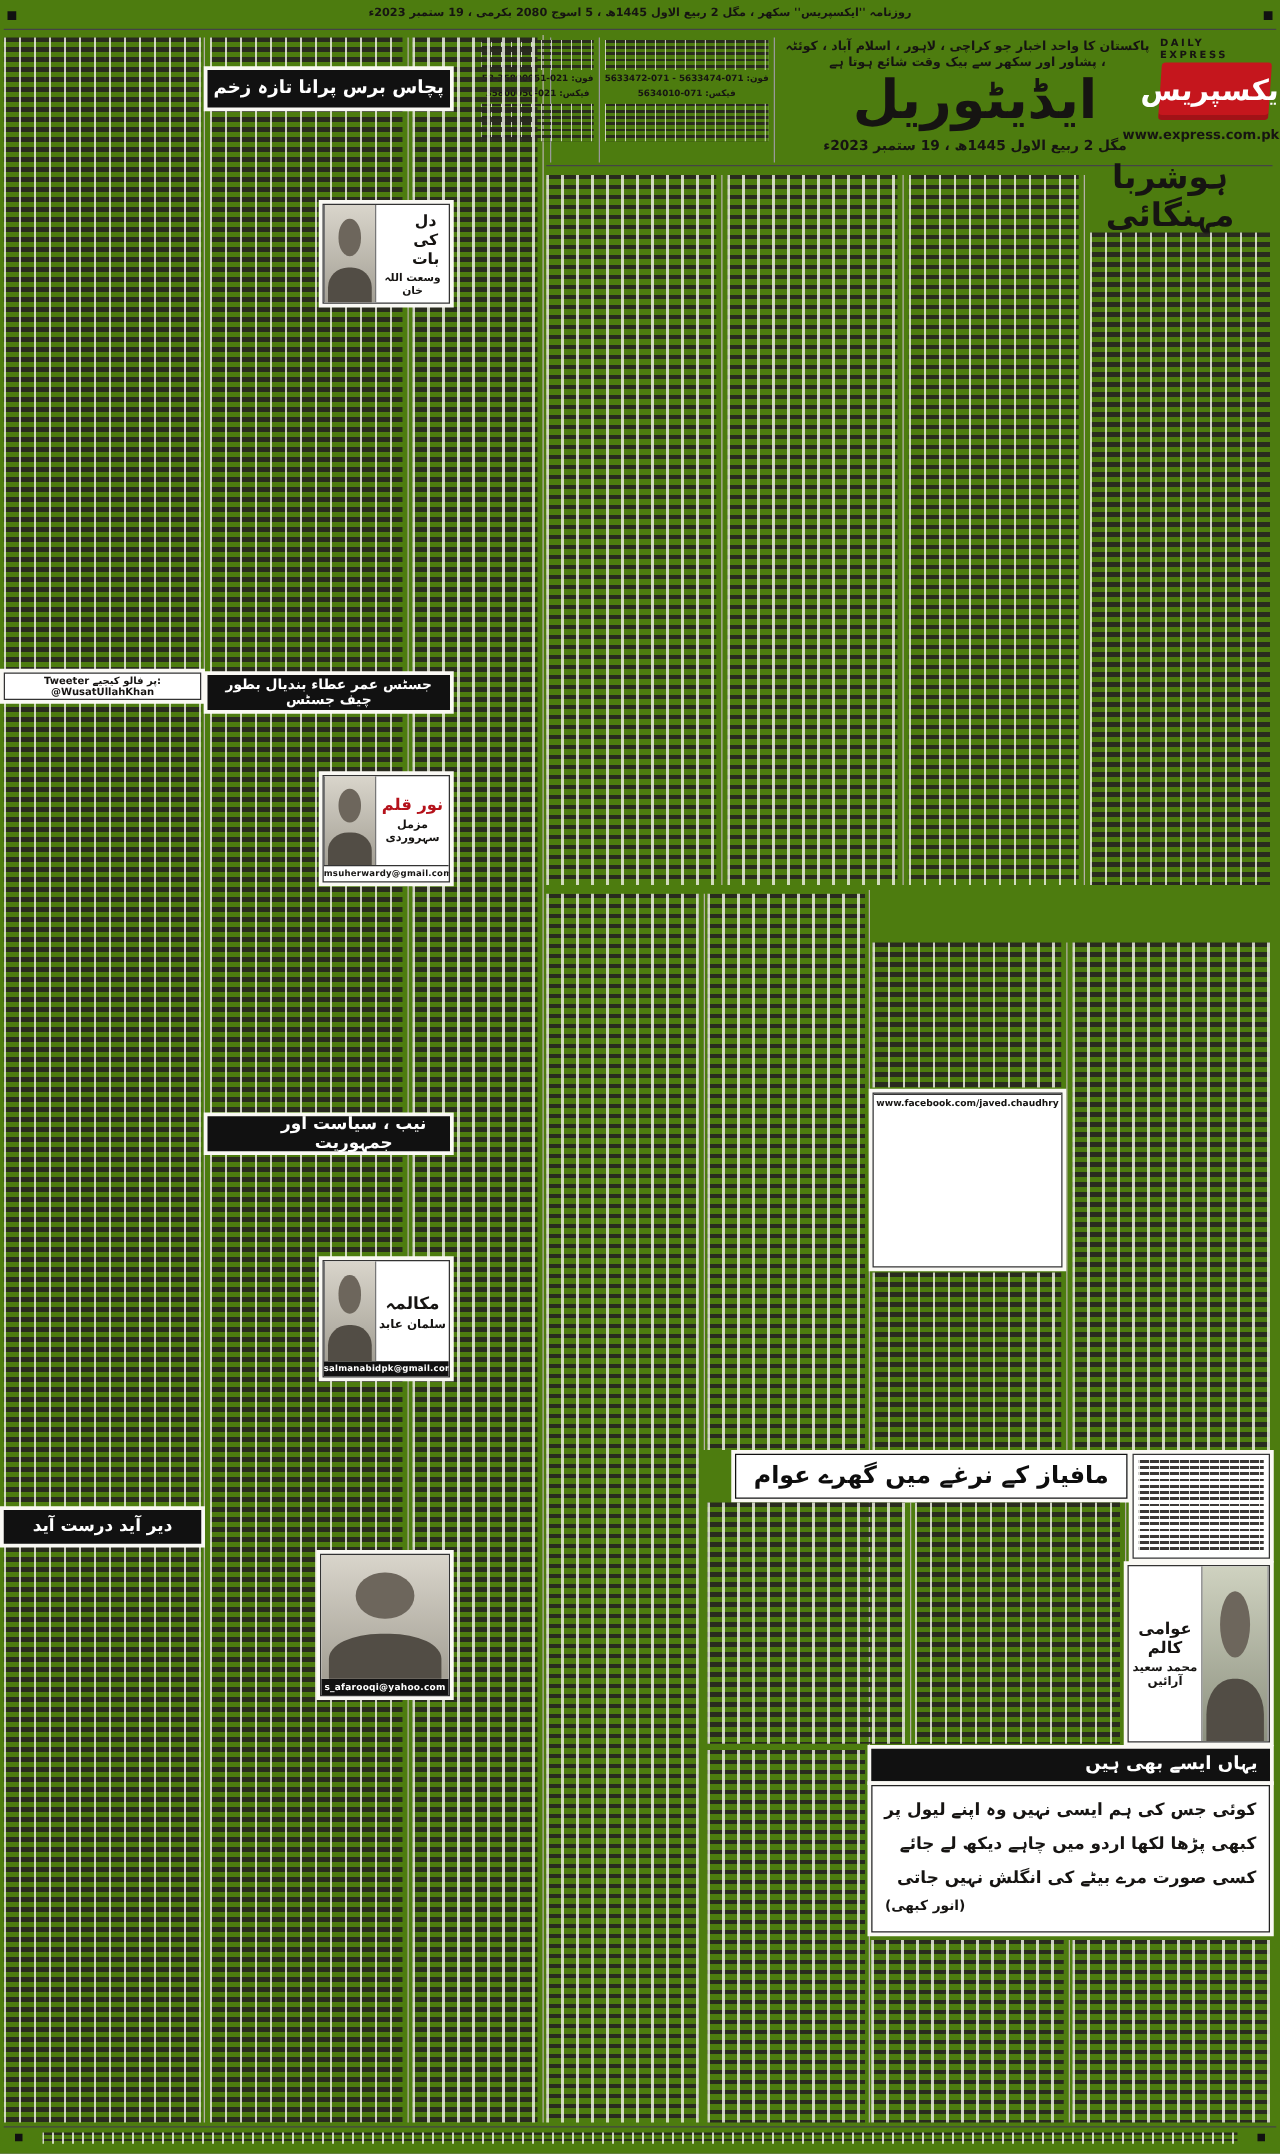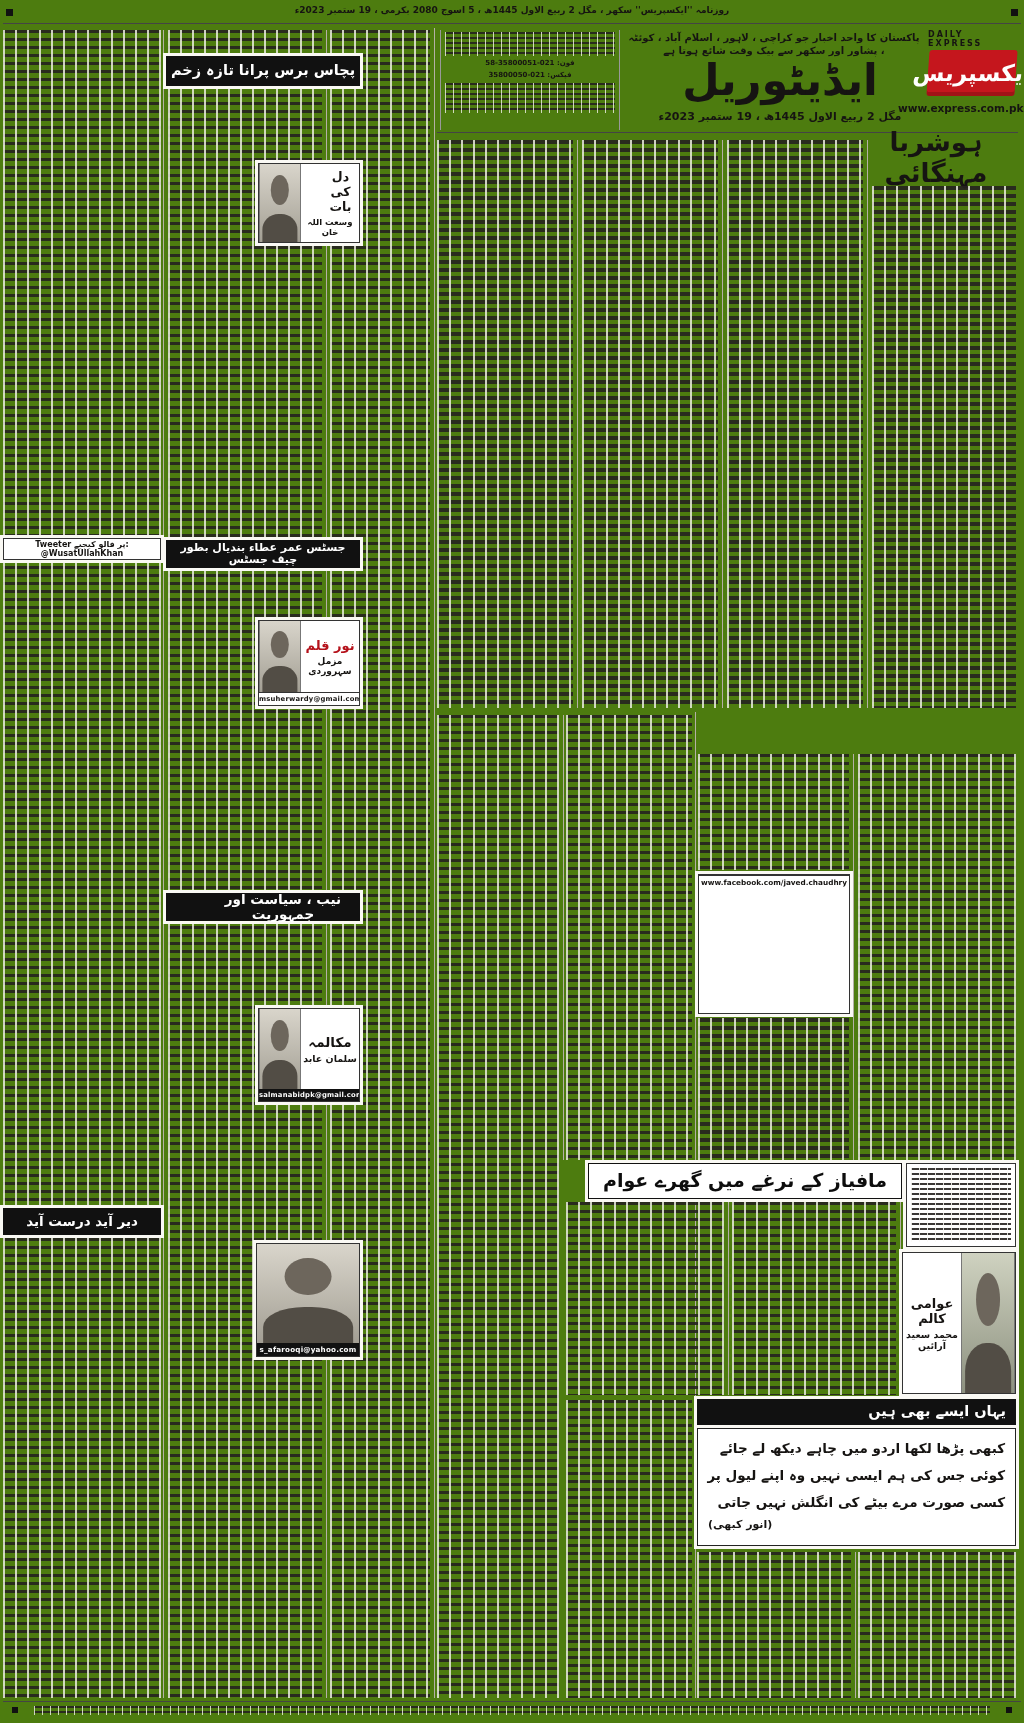--- a/index.html
+++ b/index.html
@@ -124,20 +124,26 @@
   <div class="vr" style="left:695px;top:712px;height:986px;"></div>
   <div class="vr" style="left:853px;top:754px;height:406px;"></div>
   <div class="vr" style="left:563px;top:715px;height:445px;"></div>
   <div class="vr" style="left:900px;top:1163px;height:232px;"></div>
   <div class="vr" style="left:728px;top:1202px;height:193px;"></div>
   <div class="vr" style="left:855px;top:1552px;height:146px;"></div>
 
   <div class="contact" style="left:440px;top:30px;width:180px;height:100px;">
     <div class="ccol">
       <div class="greek tiny cgreek" style="height:24px;"></div>
+      <div class="ph">فون: 071-5633474 - 071-5633472</div>
+      <div class="ph">فیکس: 071-5634010</div>
+      <div class="greek tiny cgreek" style="height:30px;"></div>
+    </div>
+    <div class="ccol">
+      <div class="greek tiny cgreek" style="height:24px;"></div>
       <div class="ph">فون: 021-35800051-58</div>
       <div class="ph">فیکس: 021-35800050</div>
       <div class="greek tiny cgreek" style="height:30px;"></div>
     </div>
   </div>
 
   <div class="tagline" style="left:628px;top:31px;width:292px;height:27px;">پاکستان کا واحد اخبار جو کراچی ، لاہور ، اسلام آباد ، کوئٹہ ، پشاور اور سکھر سے بیک وقت شائع ہوتا ہے</div>
 
   <div class="logo" style="left:928px;top:30px;width:88px;">
     <div class="en">DAILY EXPRESS</div>
@@ -186,22 +192,22 @@
         <div class="alabel" style="font-size:13px;">عوامی کالم</div>
         <div class="aname">محمد سعید آرائیں</div>
       </div>
       <div class="photo tint" style="width:54px;"></div>
     </div>
   </div>
 
   <div class="hdr-bar" style="left:697px;top:1399px;width:319px;height:26px;font-size:14.5px;justify-content:flex-start;padding:0 10px;">یہاں ایسے بھی ہیں</div>
 
   <div class="versebox" style="left:697px;top:1428px;width:319px;height:118px;">
+    <div class="verseline">کوئی جس کی ہم ایسی نہیں وہ اپنے لیول پر</div>
     <div class="verseline">کبھی پڑھا لکھا اردو میں چاہے دیکھ لے جائے</div>
-    <div class="verseline">کوئی جس کی ہم ایسی نہیں وہ اپنے لیول پر</div>
     <div class="verseline">کسی صورت مرے بیٹے کی انگلش نہیں جاتی</div>
     <div class="verse-att">(انور کبھی)</div>
   </div>
 
   <div class="greek" style="left:858px;top:1552px;width:158px;height:146px;"></div>
   <div class="greek" style="left:697px;top:1552px;width:154px;height:146px;"></div>
   <div class="greek" style="left:566px;top:1400px;width:126px;height:298px;"></div>
 
   <div class="greek" style="left:3px;top:30px;width:158px;height:1668px;"></div>
   <div class="greek" style="left:168px;top:30px;width:154px;height:1668px;"></div>

